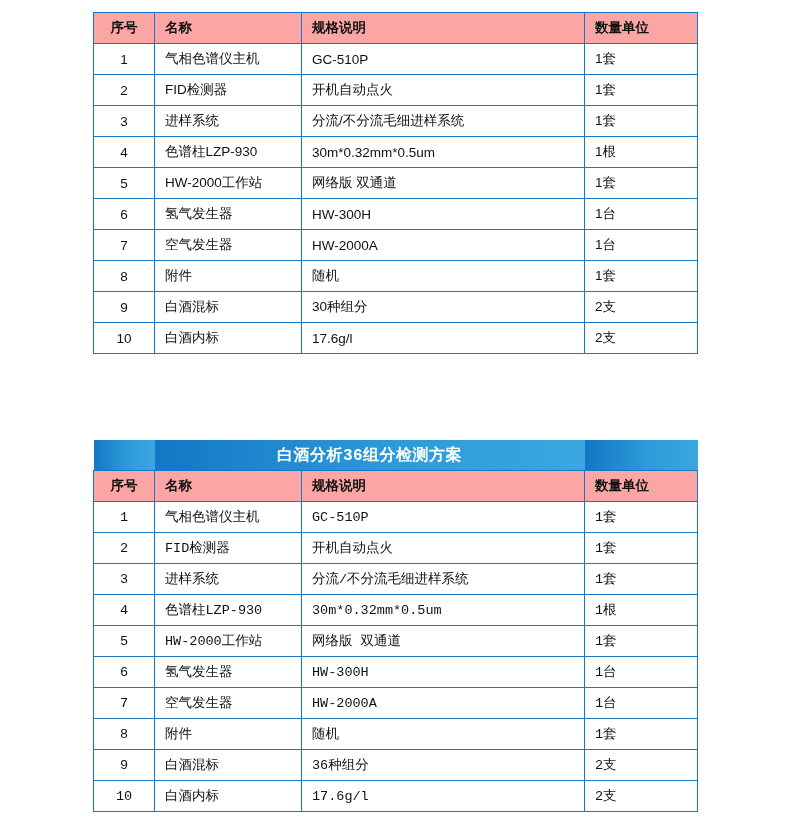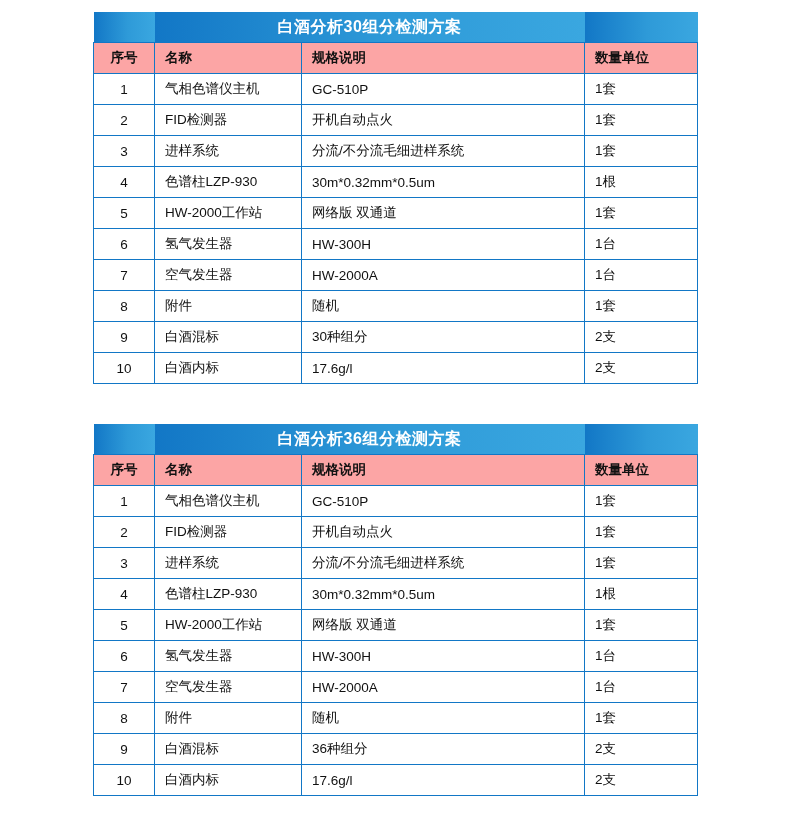--- a/index.html
+++ b/index.html
@@ -18,21 +18,21 @@
     width: 790px;
     height: 820px;
     position: relative;
   }
   .table-block {
     position: absolute;
     left: 93px;
     width: 604px;
   }
   #block-0 { top: 12px; }
-  #block-1 { top: 424px; }
+  #block-1 { top: 440px; font-family: Liberation Mono, monospace; }
 
   table.spec-table {
     width: 604px;
     border-collapse: collapse;
     table-layout: fixed;
   }
   table.spec-table col.c0 { width: 61px; }
   table.spec-table col.c1 { width: 147px; }
   table.spec-table col.c2 { width: 283px; }
   table.spec-table col.c3 { width: 113px; }
@@ -86,25 +86,20 @@
 
   <div class="table-block" id="block-0">
     <table class="spec-table">
       <colgroup>
           <col class="c0">
           <col class="c1">
           <col class="c2">
           <col class="c3">
         </colgroup>
       <thead>
-        <tr class="title-row">
-          <td class="title-left"></td>
-          <td colspan="2">白酒分析30组分检测方案</td>
-          <td class="title-right"></td>
-        </tr>
         <tr class="head-row">
           <td class="idx">序号</td>
           <td>名称</td>
           <td>规格说明</td>
           <td>数量单位</td>
         </tr>
       </thead>
       <tbody>
         <tr>
           <td class="idx">1</td>

